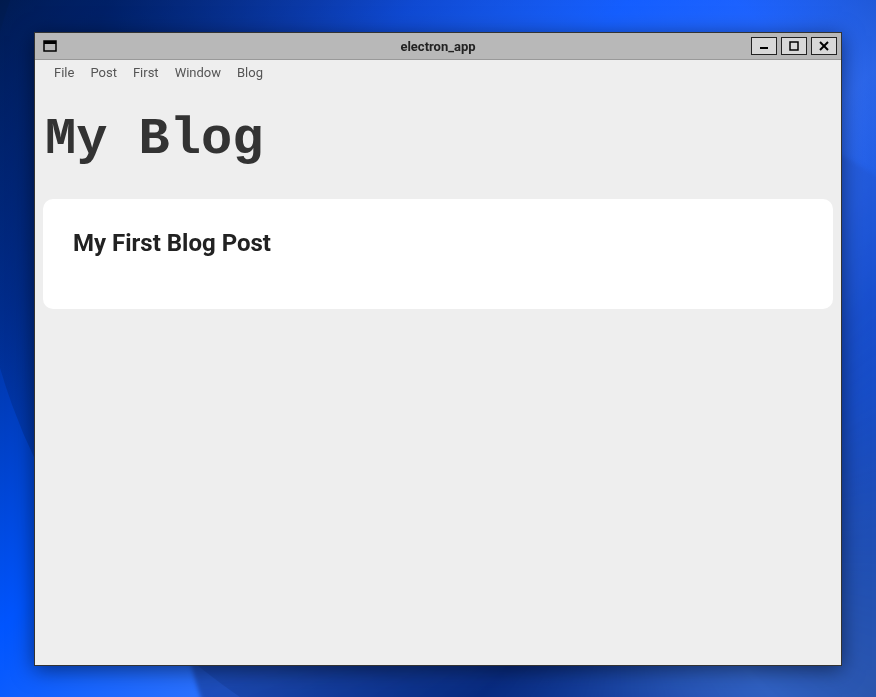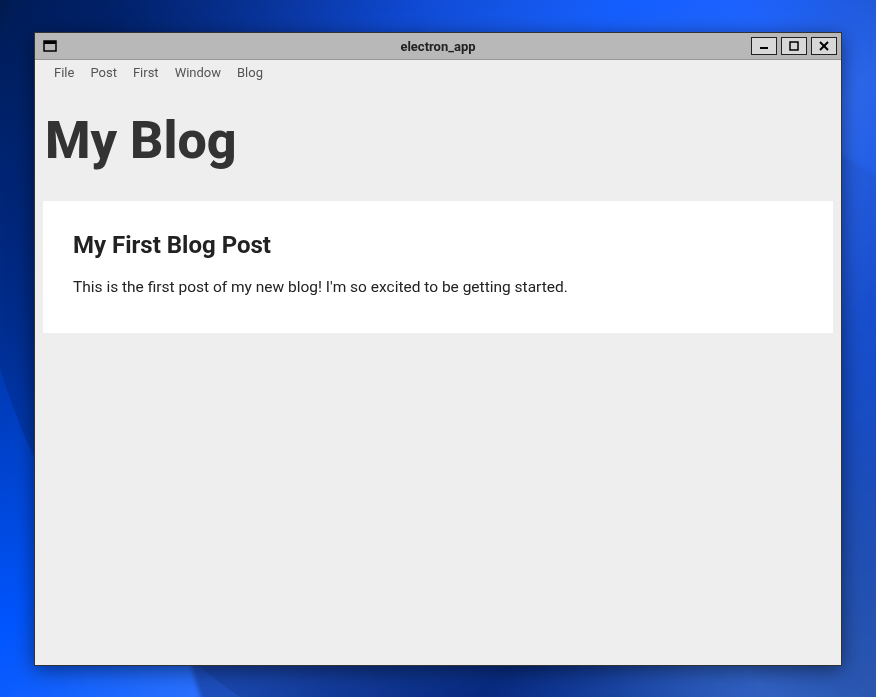--- a/index.html
+++ b/index.html
@@ -123,25 +123,27 @@
       background: #eeeeee;
       padding: 8px 8px 8px 8px;
       overflow: auto;
     }
     .page-title {
       font-size: 52px;
       font-weight: 800;
       color: #333;
       margin: 18px 0 30px 0;
       padding-left: 2px;
+      font-family: Liberation Mono, monospace;
     }
     .post-card {
       background: #ffffff;
       padding: 30px 30px 34px 30px;
       margin: 0 0 8px 0;
+      border-radius: 10px;
     }
     .post-title {
       font-size: 24px;
       font-weight: 700;
       color: #222;
       margin-bottom: 18px;
     }
     .post-body {
       font-size: 15.5px;
       color: #222;
@@ -186,16 +188,15 @@
     <div class="menu-item">First</div>
     <div class="menu-item">Window</div>
     <div class="menu-item">Blog</div>
   </div>
 
   <div class="content-area">
     <h1 class="page-title">My Blog</h1>
 
     <div class="post-card">
       <h2 class="post-title">My First Blog Post</h2>
-      <p class="post-body">This is the first post of my new blog! I'm so excited to be getting started.</p>
     </div>
   </div>
 </div>
 
 </body></html>

